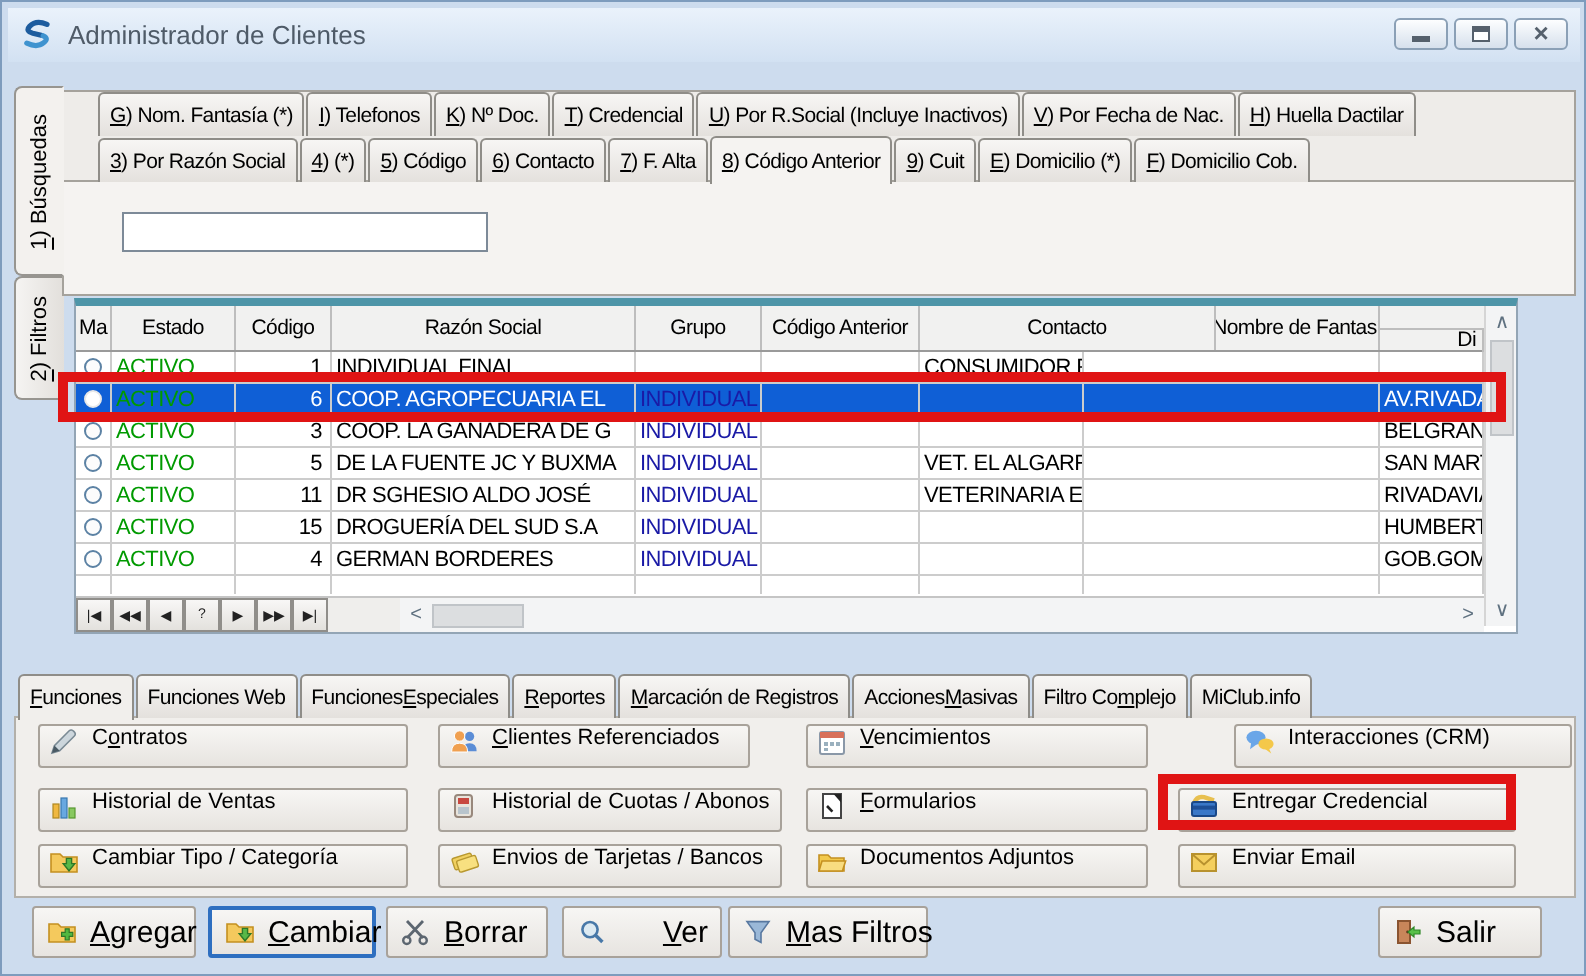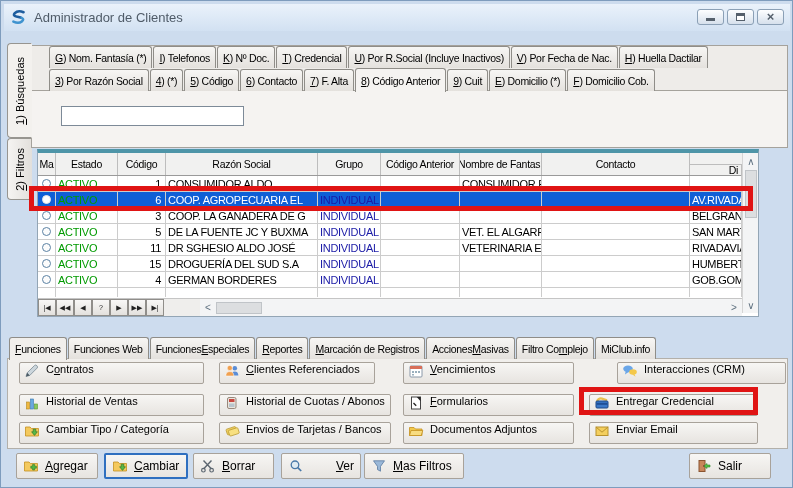--- a/index.html
+++ b/index.html
@@ -82,21 +82,21 @@
   .func-panel{position:absolute;left:6px;top:357px;width:781px;height:91px;
     border:1px solid #b3b0aa;background:#f1efec;}
   .fbtn{position:absolute;height:22px;border:1px solid #a8a29a;border-radius:2px;
     background:linear-gradient(#f7f6f4,#e7e4e0);display:flex;align-items:flex-start;gap:6px;
     font-size:11px;padding:0 4px;white-space:nowrap;overflow:hidden;cursor:default;font-family:"Liberation Sans",sans-serif;}
   .icon16{width:16px;height:16px;flex:0 0 16px;display:inline-block;}
   .icon16 svg{width:16px;height:16px;display:block;}
   
   .abtn{position:absolute;top:452px;height:26px;border:1px solid #a8a29a;border-radius:2px;
     background:linear-gradient(#f7f6f4,#e7e4e0);display:flex;align-items:center;gap:6px;
-    font-size:12px;padding:0 6px;white-space:nowrap;cursor:default;font-family:"Liberation Sans",sans-serif;}
+    font-size:15px;padding:0 6px;white-space:nowrap;cursor:default;font-family:"Liberation Sans",sans-serif;}
   .abtn.focused{border:2px solid #2e6fc0;}
   
   .annotation{position:absolute;border:5px solid var(--ann);pointer-events:none;z-index:50;}
   u{text-decoration:underline;}
 </style>
 </head>
 <body>
 
 <div class="window">
 
@@ -155,32 +155,32 @@
   <input class="search-input" value="" style="">
 
   <div class="grid">
     <div class="grid-header" id="grid-header">
         <div class="hcell" style="width: 18px;">Ma</div>
         <div class="hcell" style="width: 62px;">Estado</div>
         <div class="hcell" style="width: 48px;">Código</div>
         <div class="hcell" style="width: 152px;">Razón Social</div>
         <div class="hcell" style="width: 63px;">Grupo</div>
         <div class="hcell" style="width: 79px;">Código Anterior</div>
+        <div class="hcell" style="width: 148px;">Contacto</div>
         <div class="hcell" style="width: 82px;">Nombre de Fantasí</div>
-        <div class="hcell" style="width: 148px;">Contacto</div>
         <div class="hcell h-di" style="width: 52px;">Di</div>
       </div>
     <div id="grid-body">
         <div class="grid-row">
           <div class="gcell" style="width: 18px;">
             <span class="radio"></span>
           </div>
           <div class="gcell c-estado" style="width: 62px;">ACTIVO</div>
           <div class="gcell c-codigo" style="width: 48px;">1</div>
-          <div class="gcell " style="width: 152px;">CONSUMIDOR ALDO</div>
+          <div class="gcell " style="width: 152px;">INDIVIDUAL FINAL</div>
           <div class="gcell c-grupo" style="width: 63px;"></div>
           <div class="gcell " style="width: 79px;"></div>
           <div class="gcell " style="width: 82px;">CONSUMIDOR FIN</div>
           <div class="gcell " style="width: 148px;"></div>
           <div class="gcell " style="width: 52px;"></div>
         </div>
         <div class="grid-row selected">
           <div class="gcell" style="width: 18px;">
             <span class="radio"></span>
           </div>

